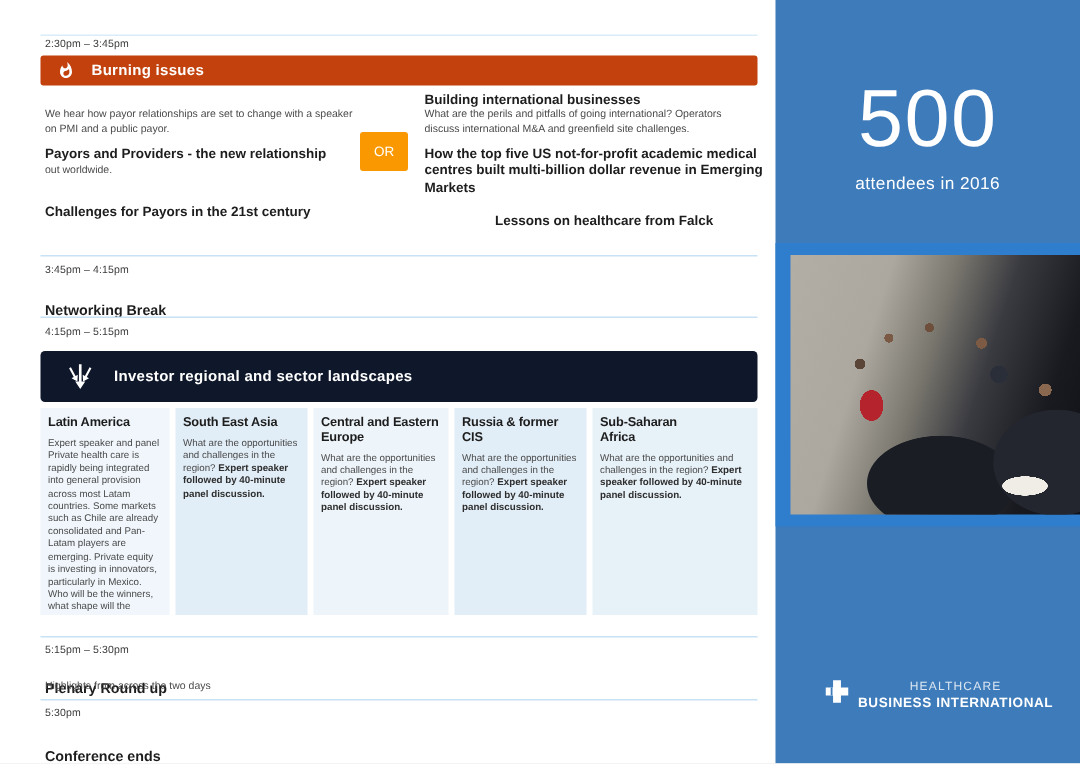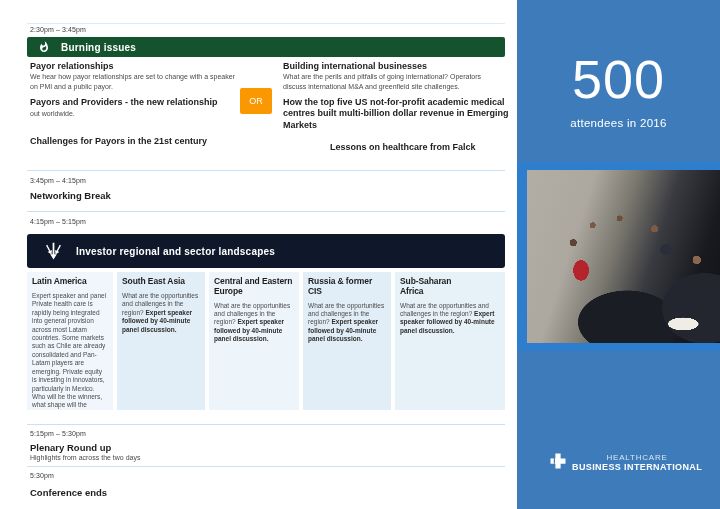--- a/index.html
+++ b/index.html
@@ -5,37 +5,37 @@
   * { margin:0; padding:0; box-sizing:border-box; }
   html,body { background:#e9e9e9; }
   .page {
     position:relative; width:720px; height:509px; background:#ffffff;
     font-family:"Liberation Sans", sans-serif; overflow:hidden;
     margin:0 auto;
   }
   .divider { position:absolute; left:27px; width:478px; height:1px; background:#c7e2f4; }
   .time { position:absolute; left:30px; font-size:7px; color:#3a3a3a; letter-spacing:.1px; }
   .banner { position:absolute; left:27px; width:478px; display:flex; align-items:center; color:#fff; border-radius:2px; }
-  .banner-red { top:37px; height:20px; background:#14532d; padding-left:11px; }
+  .banner-red { top:37px; height:20px; background:#c2410c; padding-left:11px; }
   .banner-orange { top:234px; height:34px; background:#0f172a; border-radius:3px; padding-left:16px; }
   .banner-label { font-weight:bold; font-size:10px; letter-spacing:.2px; }
   .banner-red .banner-label { margin-left:11px; }
   .banner-orange .banner-label { margin-left:12px; }
   .icon svg { display:block; }
 
   .item-title { position:absolute; font-weight:bold; font-size:9px; color:#1d1d1d; line-height:1.25; }
   .item-body  { position:absolute; font-size:7px; color:#4a4a4a; line-height:1.4; }
 
   .or-box {
     position:absolute; left:240px; top:88px; width:32px; height:26px;
     background:#f99800; color:#fff; font-weight:normal; font-size:9px;
     display:flex; align-items:center; justify-content:center; border-radius:2px;
   }
 
-  .section-title { position:absolute; left:30px; font-weight:bold; font-size:9.5px; color:#1d1d1d; }
+  .section-title { position:absolute; left:30px; font-weight:bold; font-size:9.5px; color:#1d1d1d;margin-top:12px; }
   .section-sub   { position:absolute; left:30px; font-size:7px; color:#4a4a4a; }
 
   .cols {
     position:absolute; left:27px; top:272px; width:478px; height:138px;
     display:grid; grid-template-columns:86px 88px 90px 88px 110px; column-gap:4px;
   }
   .col { padding:5px 5px 4px 5px; overflow:hidden; }
   .col:nth-child(1){ background:#f0f6fb; }
   .col:nth-child(2){ background:#e2eef7; }
   .col:nth-child(3){ background:#edf4fa; }
@@ -84,21 +84,20 @@
 
   <div class="banner banner-red">
     <span class="icon">
       <svg width="12" height="12" viewBox="0 0 24 24" fill="#ffffff">
         <path d="M13.5.67s.74 2.65.74 4.8c0 2.06-1.35 3.73-3.41 3.73-2.07 0-3.63-1.67-3.63-3.73l.03-.36C5.21 7.51 4 10.62 4 14c0 4.42 3.58 8 8 8s8-3.58 8-8C20 8.61 17.41 3.8 13.5.67zM11.71 19c-1.78 0-3.22-1.4-3.22-3.14 0-1.62 1.05-2.76 2.81-3.12 1.77-.36 3.6-1.21 4.62-2.58.39 1.29.59 2.65.59 4.04 0 2.65-2.15 4.8-4.8 4.8z"></path>
       </svg>
     </span>
     <span class="banner-label">Burning issues</span>
   </div>
 
-  <div class="item-title" style="left:30px; top:61px; width:210px;">Payor relationships</div>
   <div class="item-body" style="left:30px; top:72px; width:205px;">We hear how payor relationships are set to change with a speaker on PMI and a public payor.</div>
 
   <div class="item-title" style="left:30px; top:97px; width:212px;">Payors and Providers - the new relationship</div>
   <div class="item-body" style="left:30px; top:109px; width:205px;">out worldwide.</div>
 
   <div class="item-title" style="left:30px; top:136px; width:212px;">Challenges for Payors in the 21st century</div>
 
   <div class="or-box">OR</div>
 
   <div class="item-title" style="left:283px; top:61px; width:222px;">Building international businesses</div>

